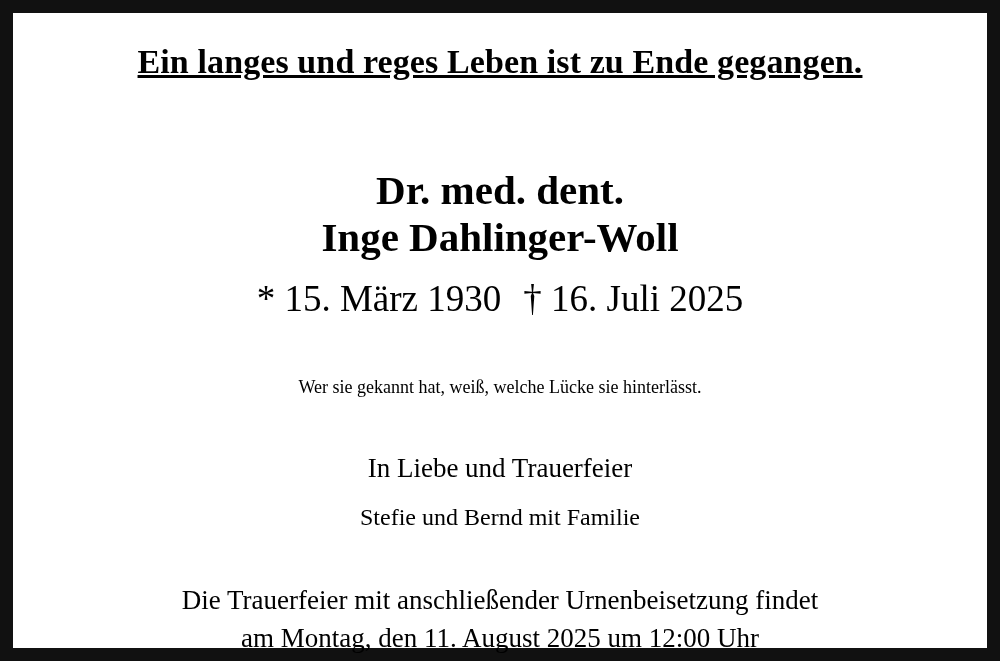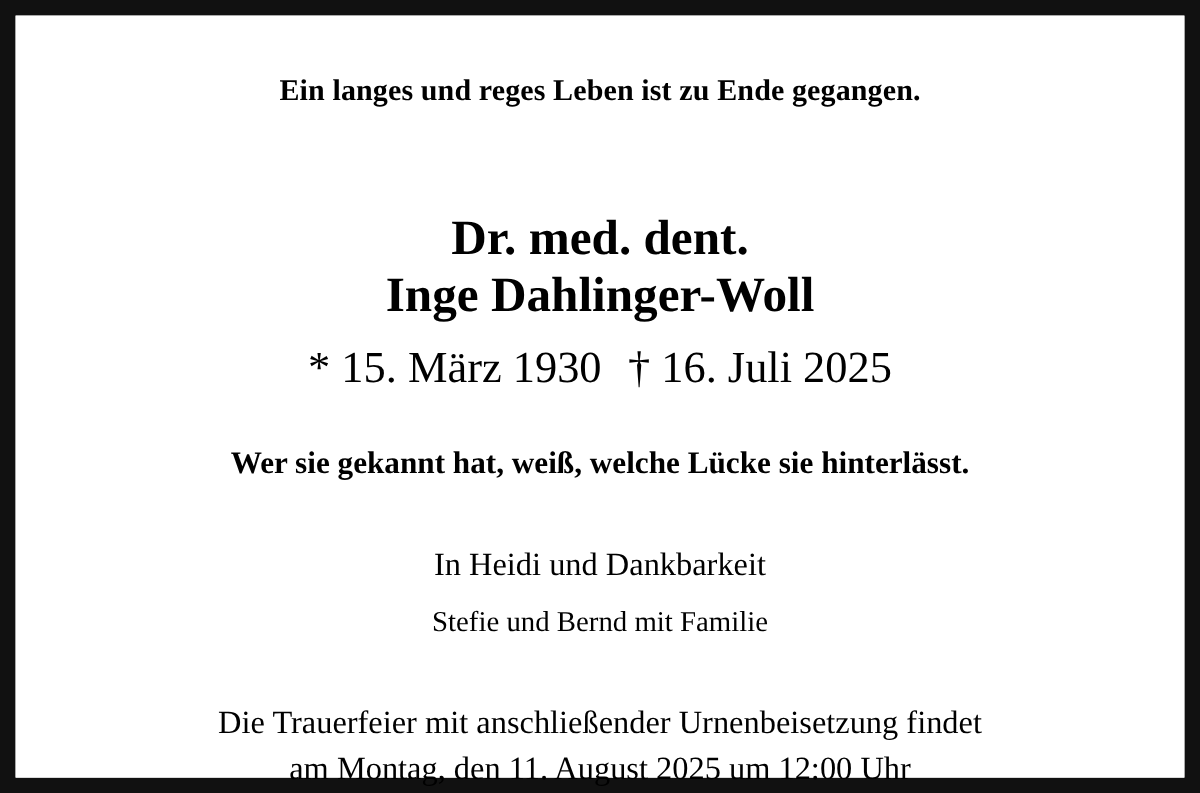--- a/index.html
+++ b/index.html
@@ -30,25 +30,26 @@
     width: 100%;
     height: 100%;
     background: #ffffff;
     padding: 20px 40px 0 40px;
     text-align: center;
     display: block;
   }
 
   .headline {
     font-weight: bold;
-    font-size: 25px;
+    font-size: 34px;
     letter-spacing: 0.1px;
-    margin-top: 28px;
+    margin-top: 9px;
     margin-bottom: 0;
     line-height: 1.2;
+    text-decoration: underline;
   }
 
   .name-block {
     margin-top: 84px;
   }
 
   .title-line {
     font-weight: bold;
     font-size: 41px;
     line-height: 1.15;
@@ -65,23 +66,23 @@
     font-size: 37px;
     line-height: 1.2;
   }
 
   .dates .sep {
     display: inline-block;
     width: 22px;
   }
 
   .quote {
-    margin-top: 40px;
-    font-weight: bold;
-    font-size: 26px;
+    margin-top: 56px;
+    font-weight: normal;
+    font-size: 18px;
     line-height: 1.2;
   }
 
   .dedication {
     margin-top: 50px;
     font-size: 27px;
     line-height: 1.45;
   }
 
   .family {
@@ -112,21 +113,21 @@
       <div class="title-line">Dr. med. dent.</div>
       <div class="name-line">Inge Dahlinger-Woll</div>
     </div>
 
     <div class="dates">
       <span>* 15. März 1930</span><span class="sep"></span><span>† 16. Juli 2025</span>
     </div>
 
     <div class="quote">Wer sie gekannt hat, weiß, welche Lücke sie hinterlässt.</div>
 
-    <div class="dedication">In Heidi und Dankbarkeit</div>
+    <div class="dedication">In Liebe und Trauerfeier</div>
 
     <div class="family">
       <span class="line">Stefie und Bernd mit Familie</span>
     </div>
 
     <div class="ceremony">
       <span class="line">Die Trauerfeier mit anschließender Urnenbeisetzung findet</span>
       <span class="line">am Montag, den 11. August 2025 um 12:00 Uhr</span>
       <span class="line">auf dem Hauptfriedhof in Mannheim statt.</span>
     </div>

